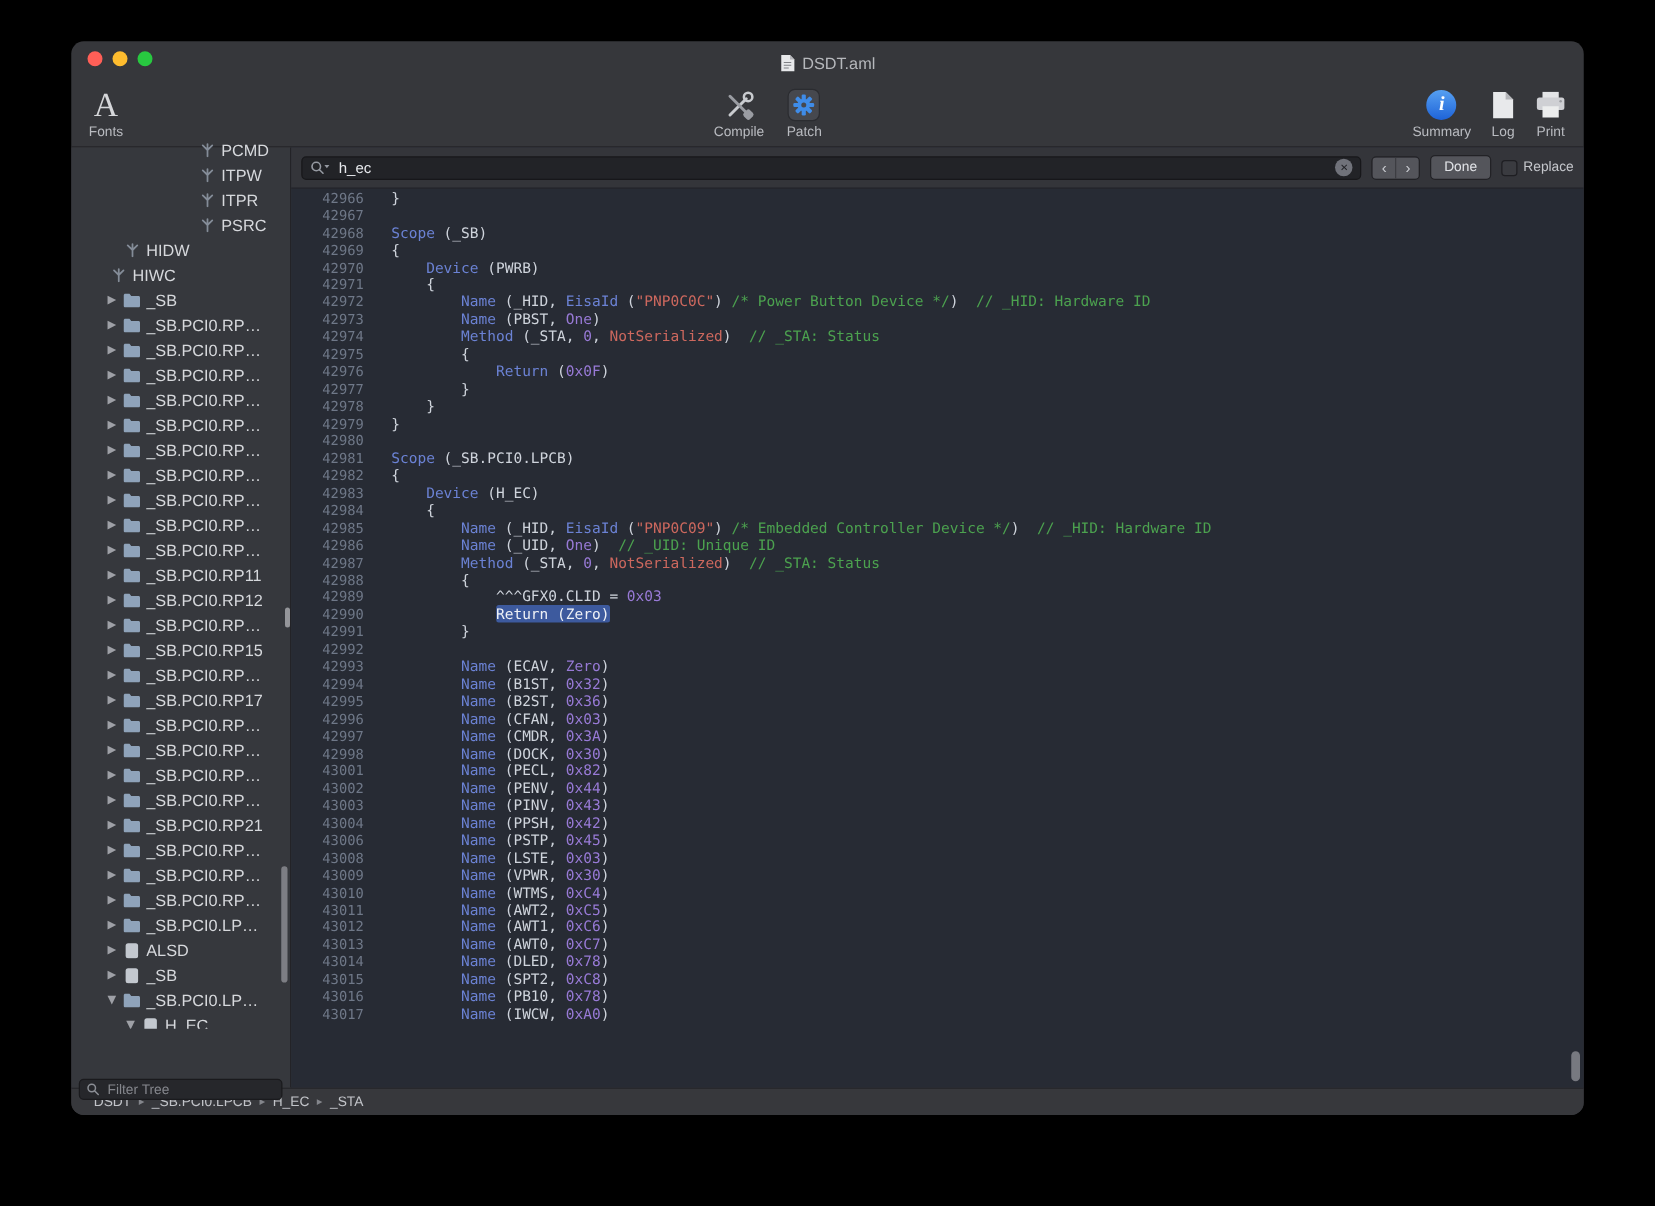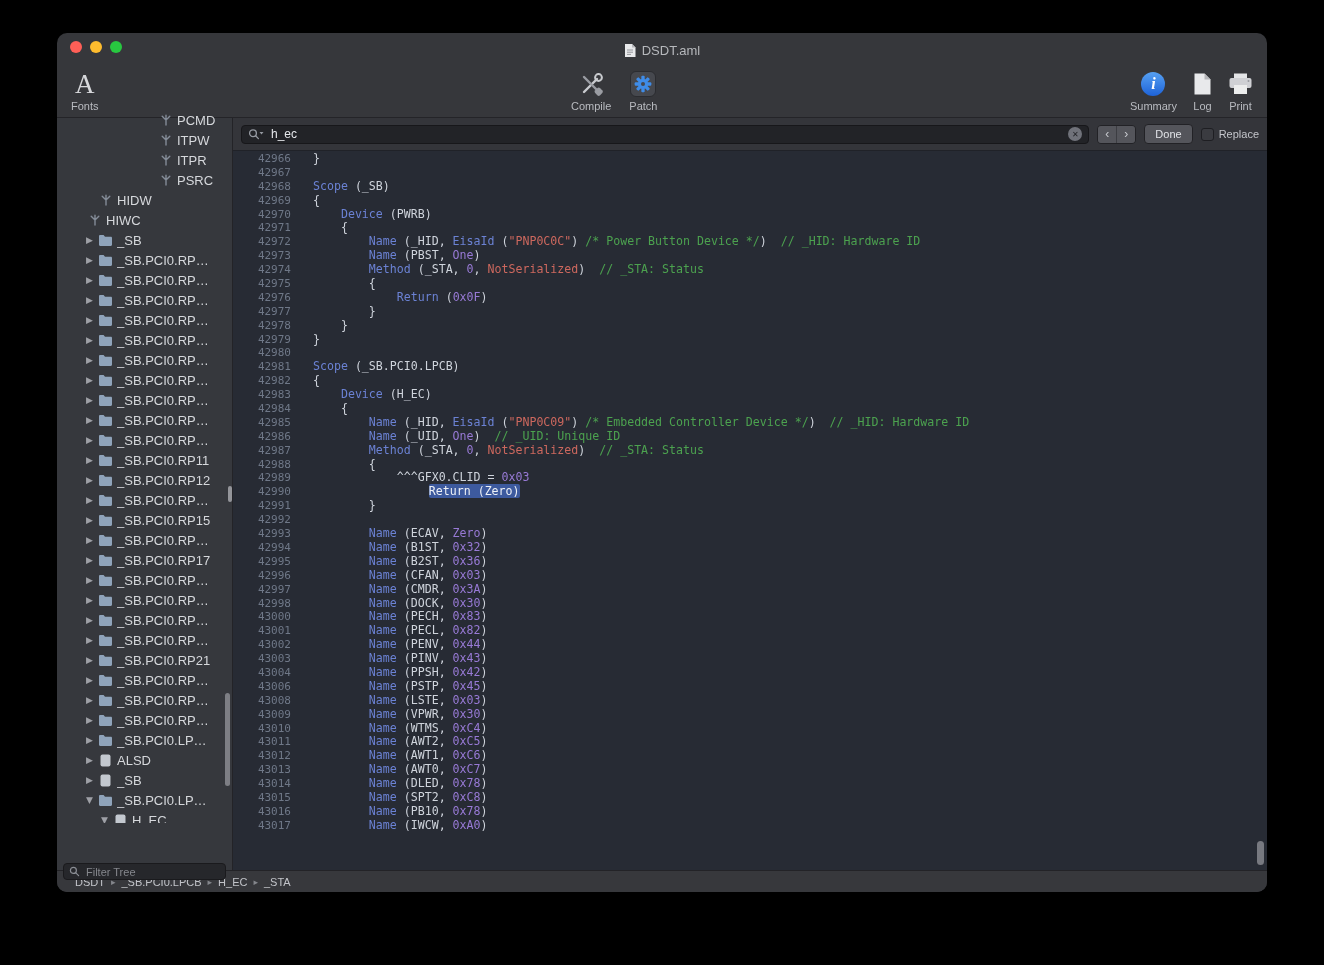--- a/index.html
+++ b/index.html
@@ -72,21 +72,21 @@
   .code{flex:1;overflow:hidden;font-family:"DejaVu Sans Mono",monospace;font-size:11.6px;
     line-height:13.9px;padding-top:1px;}
   .cl{display:flex;height:13.9px;white-space:pre;}
   .ln{width:58px;flex:0 0 auto;text-align:right;color:var(--line-number,#6f7888);font-size:11px;}
   .ct{margin-left:22px;}
   .tok-p{color:var(--plain-text,#cfd4dc);}
   .tok-k{color:var(--keyword,#6b82d4);}
   .tok-s{color:var(--string,#cd685e);}
   .tok-c{color:var(--comment,#4ca24f);}
   .tok-n{color:var(--number,#987ad6);}
-  .selwrap{background:var(--selection-blue,#3d5a9e);border-radius:2px;margin-left:32px;}
+  .selwrap{background:var(--selection-blue,#3d5a9e);border-radius:2px;}
   .selwrap span{color:#eef1f6 !important;}
   .ed-scroll{position:absolute;right:3px;top:723px;width:7px;height:24px;border-radius:4px;
     background:#818288;opacity:.9;}
   
   .statusbar{height:21px;flex:0 0 auto;background:#37383c;border-top:1px solid #232327;
     display:flex;align-items:center;padding:0 18px;gap:6px;font-size:11px;color:#c2c4c9;}
   .crumb-sep{color:#84868c;font-size:9px;font-family:"DejaVu Sans",sans-serif;}
 </style>
 </head>
 <body>
@@ -579,21 +579,20 @@
           <div class="cl"><span class="ln">42989</span><span class="ct"><span class="tok-p">            ^^^GFX0.CLID = </span><span class="tok-n">0x03</span></span></div>
           <div class="cl"><span class="ln">42990</span><span class="ct"><span class="tok-p">            </span><span class="selwrap"><span class="tok-k">Return</span><span class="tok-p"> (</span><span class="tok-n">Zero</span><span class="tok-p">)</span></span></span></div>
           <div class="cl"><span class="ln">42991</span><span class="ct"><span class="tok-p">        }</span></span></div>
           <div class="cl"><span class="ln">42992</span><span class="ct"></span></div>
           <div class="cl"><span class="ln">42993</span><span class="ct"><span class="tok-p">        </span><span class="tok-k">Name</span><span class="tok-p"> (ECAV, </span><span class="tok-n">Zero</span><span class="tok-p">)</span></span></div>
           <div class="cl"><span class="ln">42994</span><span class="ct"><span class="tok-p">        </span><span class="tok-k">Name</span><span class="tok-p"> (B1ST, </span><span class="tok-n">0x32</span><span class="tok-p">)</span></span></div>
           <div class="cl"><span class="ln">42995</span><span class="ct"><span class="tok-p">        </span><span class="tok-k">Name</span><span class="tok-p"> (B2ST, </span><span class="tok-n">0x36</span><span class="tok-p">)</span></span></div>
           <div class="cl"><span class="ln">42996</span><span class="ct"><span class="tok-p">        </span><span class="tok-k">Name</span><span class="tok-p"> (CFAN, </span><span class="tok-n">0x03</span><span class="tok-p">)</span></span></div>
           <div class="cl"><span class="ln">42997</span><span class="ct"><span class="tok-p">        </span><span class="tok-k">Name</span><span class="tok-p"> (CMDR, </span><span class="tok-n">0x3A</span><span class="tok-p">)</span></span></div>
           <div class="cl"><span class="ln">42998</span><span class="ct"><span class="tok-p">        </span><span class="tok-k">Name</span><span class="tok-p"> (DOCK, </span><span class="tok-n">0x30</span><span class="tok-p">)</span></span></div>
-          <div class="cl"><span class="ln">43000</span><span class="ct"><span class="tok-p">        </span><span class="tok-k">Name</span><span class="tok-p"> (PECH, </span><span class="tok-n">0x83</span><span class="tok-p">)</span></span></div>
           <div class="cl"><span class="ln">43001</span><span class="ct"><span class="tok-p">        </span><span class="tok-k">Name</span><span class="tok-p"> (PECL, </span><span class="tok-n">0x82</span><span class="tok-p">)</span></span></div>
           <div class="cl"><span class="ln">43002</span><span class="ct"><span class="tok-p">        </span><span class="tok-k">Name</span><span class="tok-p"> (PENV, </span><span class="tok-n">0x44</span><span class="tok-p">)</span></span></div>
           <div class="cl"><span class="ln">43003</span><span class="ct"><span class="tok-p">        </span><span class="tok-k">Name</span><span class="tok-p"> (PINV, </span><span class="tok-n">0x43</span><span class="tok-p">)</span></span></div>
           <div class="cl"><span class="ln">43004</span><span class="ct"><span class="tok-p">        </span><span class="tok-k">Name</span><span class="tok-p"> (PPSH, </span><span class="tok-n">0x42</span><span class="tok-p">)</span></span></div>
           <div class="cl"><span class="ln">43006</span><span class="ct"><span class="tok-p">        </span><span class="tok-k">Name</span><span class="tok-p"> (PSTP, </span><span class="tok-n">0x45</span><span class="tok-p">)</span></span></div>
           <div class="cl"><span class="ln">43008</span><span class="ct"><span class="tok-p">        </span><span class="tok-k">Name</span><span class="tok-p"> (LSTE, </span><span class="tok-n">0x03</span><span class="tok-p">)</span></span></div>
           <div class="cl"><span class="ln">43009</span><span class="ct"><span class="tok-p">        </span><span class="tok-k">Name</span><span class="tok-p"> (VPWR, </span><span class="tok-n">0x30</span><span class="tok-p">)</span></span></div>
           <div class="cl"><span class="ln">43010</span><span class="ct"><span class="tok-p">        </span><span class="tok-k">Name</span><span class="tok-p"> (WTMS, </span><span class="tok-n">0xC4</span><span class="tok-p">)</span></span></div>
           <div class="cl"><span class="ln">43011</span><span class="ct"><span class="tok-p">        </span><span class="tok-k">Name</span><span class="tok-p"> (AWT2, </span><span class="tok-n">0xC5</span><span class="tok-p">)</span></span></div>
           <div class="cl"><span class="ln">43012</span><span class="ct"><span class="tok-p">        </span><span class="tok-k">Name</span><span class="tok-p"> (AWT1, </span><span class="tok-n">0xC6</span><span class="tok-p">)</span></span></div>

